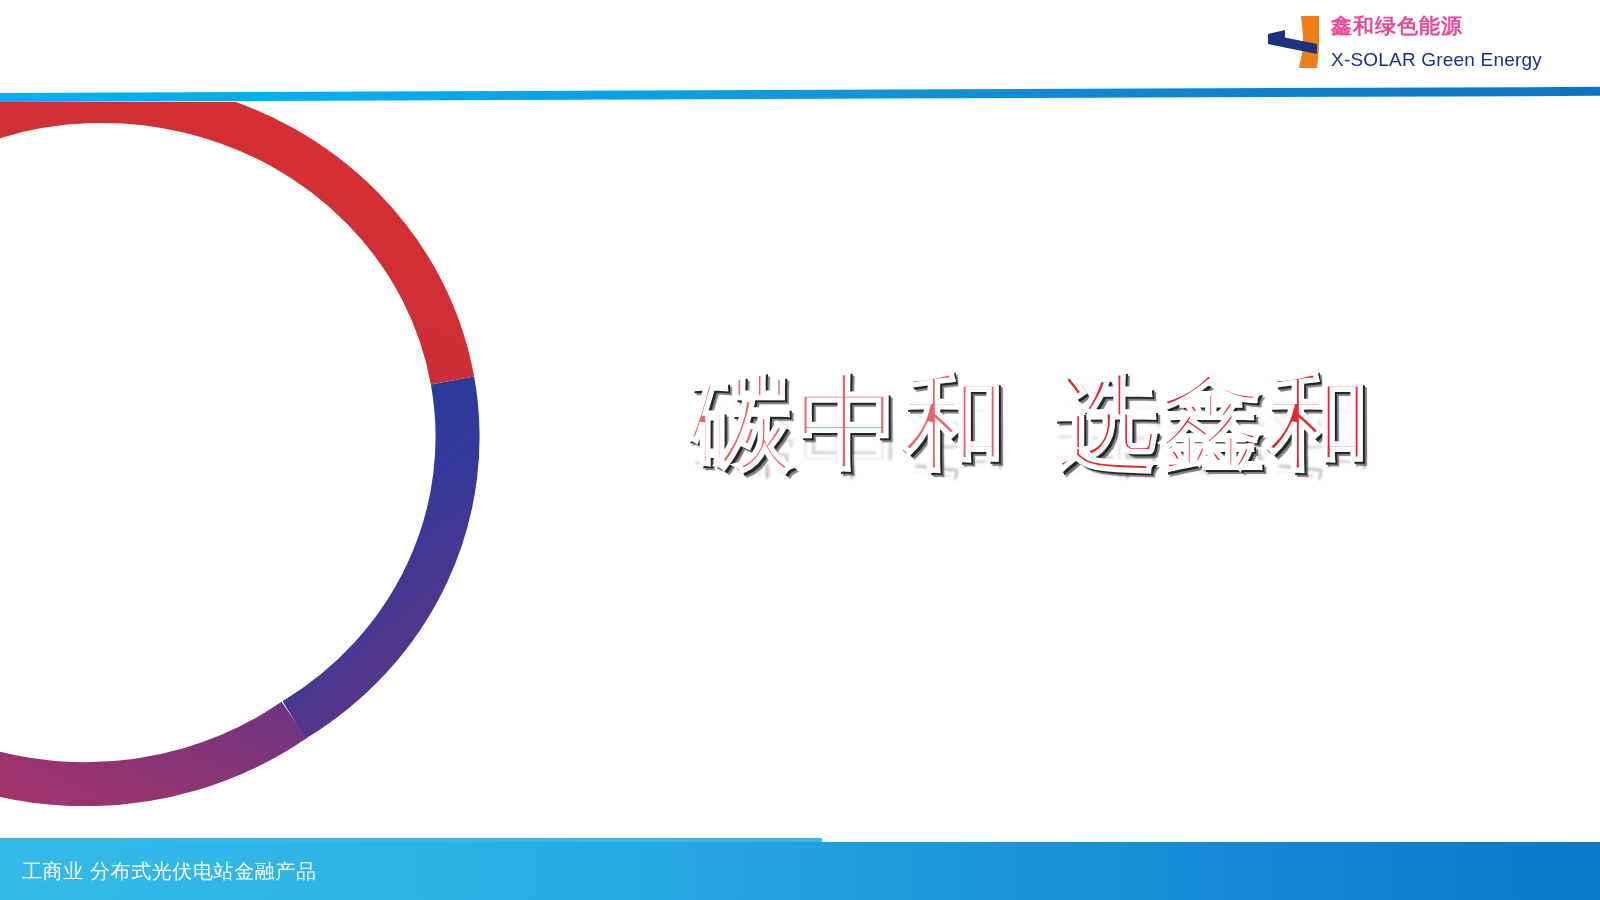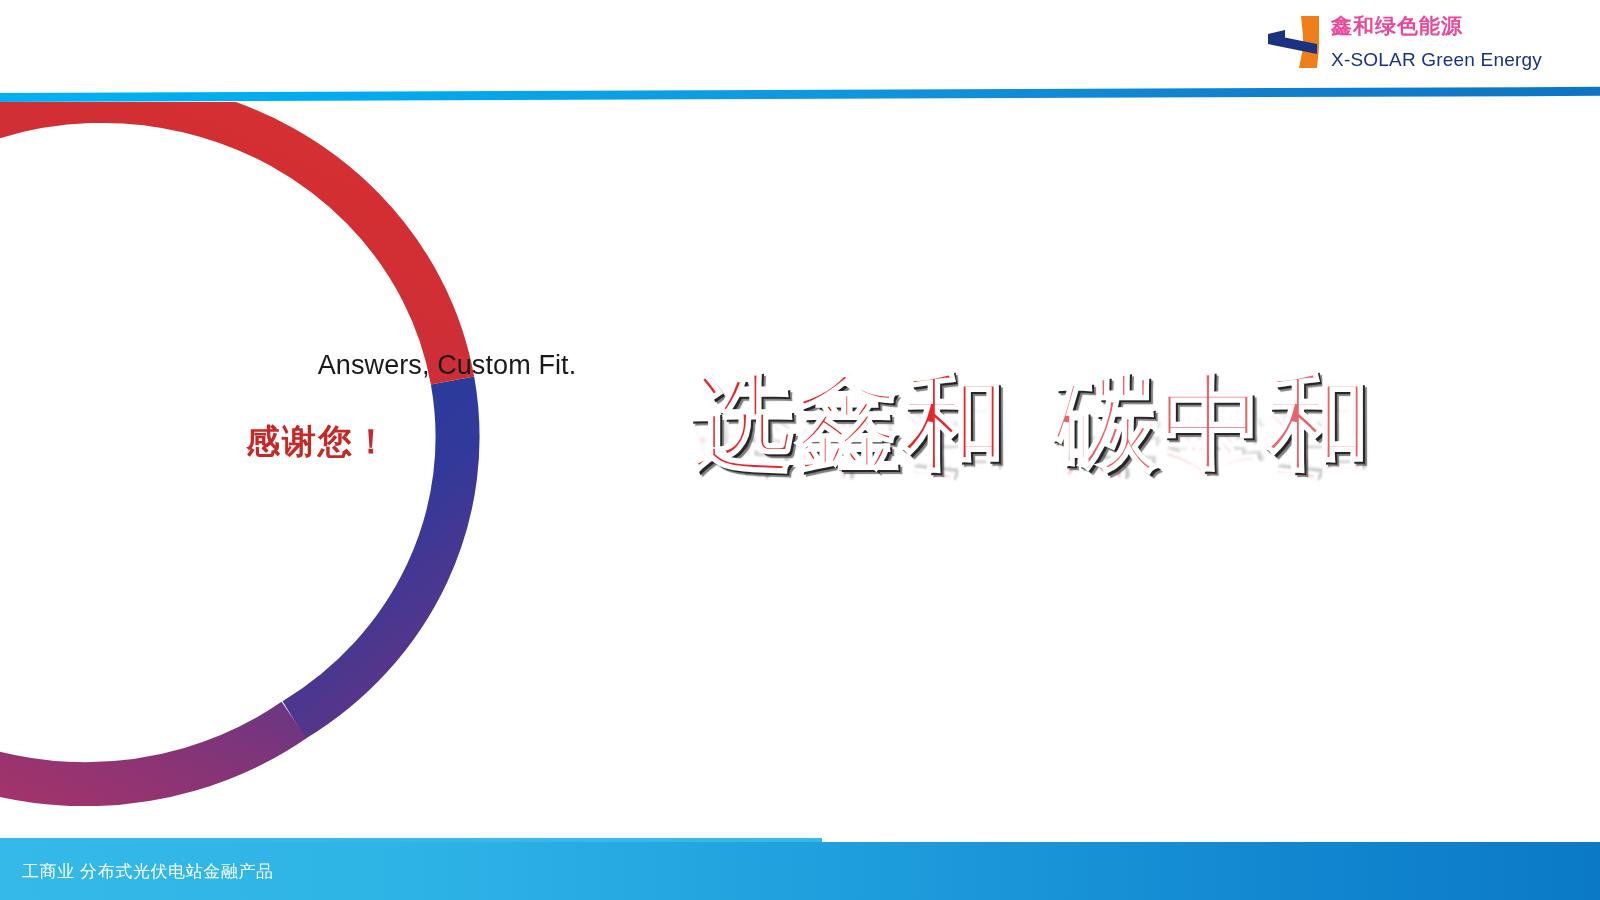--- a/index.html
+++ b/index.html
@@ -201,21 +201,21 @@
     width: 822px;
     height: 4px;
     background: #35b9e8;
   }
   .footer-text {
     position: absolute;
     left: 22px;
     top: 50%;
     transform: translateY(-50%);
     color: #ffffff;
-    font-size: 17px;
+    font-size: 20px;
     letter-spacing: 0.6px;
     white-space: nowrap;
   }
 </style>
 </head>
 <body>
 
 <div id="slide">
 
   <div class="header">
@@ -272,33 +272,29 @@
 
           <path d="M 594 624 A 355 336 0 0 1 148 602" stroke="url(#gradBotPurple)"></path>
 
           <path d="M 148 602 A 355 336 0 0 1 122 135" stroke="url(#gradLeftUp)"></path>
 
           <path d="M 122 135 A 355 336 0 0 1 752.5 284.5" stroke="url(#gradTopRed)"></path>
         </g>
       </svg>
     </div>
 
-    <div class="ring-text">
-      <div class="ring-tagline">Answers, Custom Fit.</div>
-      <div class="ring-thanks">感谢您！</div>
-    </div>
 
     <div class="wordart">
       <div class="wa-reflect" aria-hidden="true">
         <span class="wa-line wa-a">碳中和</span>
         <span class="wa-line wa-b">选鑫和</span>
       </div>
       <div class="wa-main">
+        <span class="wa-line wa-a">碳中和</span>
         <span class="wa-line wa-b">选鑫和</span>
-        <span class="wa-line wa-a">碳中和</span>
       </div>
     </div>
 
   </div>
 
   <div class="footer-step"></div>
   <div class="footer">
     <span class="footer-text">工商业  分布式光伏电站金融产品</span>
   </div>
 

